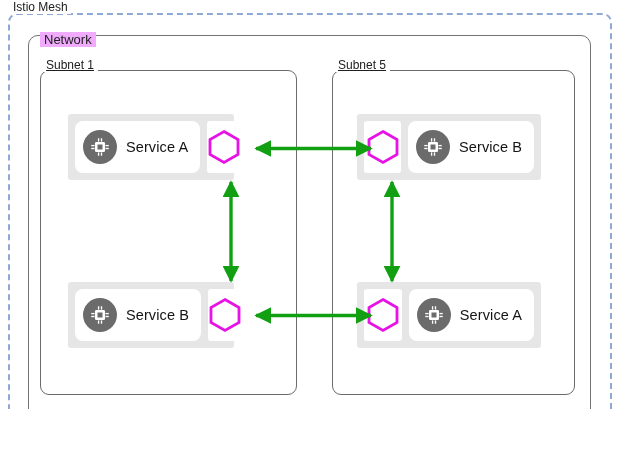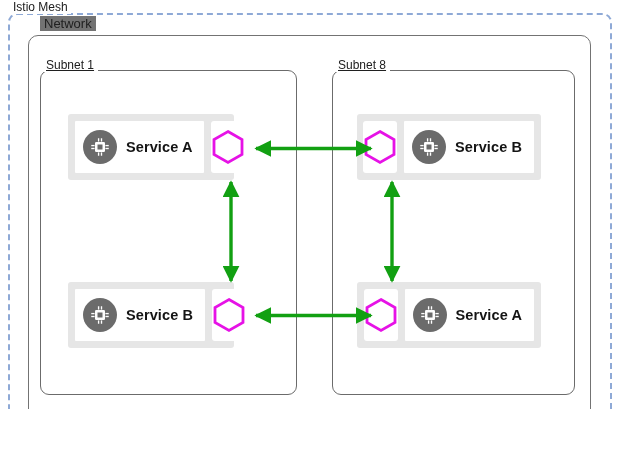--- a/index.html
+++ b/index.html
@@ -51,24 +51,24 @@
     width: 563px;
     height: 401px;
     border: 1.6px solid #737373;
     border-radius: 10px;
     box-sizing: border-box;
     background: transparent;
   }
   .network-label {
     position: absolute;
     left: 40px;
-    top: 16px;
+    top: 32px;
     font-size: 13px;
     color: #202020;
-    background: #737373;
+    background: #f0abfc;
     padding: 0 4px;
     line-height: 15px;
     white-space: nowrap;
     text-align: center;
   }
 
   
   .subnet-box {
     position: absolute;
     border: 1.4px solid #6b6b6b;
@@ -100,29 +100,28 @@
     display: flex;
     align-items: center;
     padding: 7px;
     box-sizing: border-box;
     gap: 7px;
   }
   .svc-group.reversed { flex-direction: row-reverse; }
 
   .svc-card {
     background: #ffffff;
-    border-radius: 1px;
+    border-radius: 8px;
     height: 52px;
     display: flex;
     align-items: center;
     justify-content: flex-start;
     padding: 0 12px 0 8px;
     box-sizing: border-box;
     gap: 9px;
-    font-weight: bold;
   }
   .proxy-card {
     background: #ffffff;
     border-radius: 3px;
     height: 52px;
     width: 52px;
     display: flex;
     align-items: center;
     justify-content: center;
     box-sizing: border-box;
@@ -173,21 +172,21 @@
   <div class="mesh-box"></div>
   <div class="mesh-label">Istio Mesh</div>
 
   <div class="network-box"></div>
   <div class="network-label">Network</div>
 
   <div class="subnet-box" id="subnet-1-box"></div>
   <div class="subnet-label" id="subnet-1-label">Subnet 1</div>
 
   <div class="subnet-box" id="subnet-2-box"></div>
-  <div class="subnet-label" id="subnet-2-label">Subnet 8</div>
+  <div class="subnet-label" id="subnet-2-label">Subnet 5</div>
 
   <div class="svc-group" id="group-s1-top">
     <div class="svc-card">
       <span class="svc-icon">
         <svg width="20" height="20" viewBox="0 0 24 24" aria-hidden="true">
           <g fill="#ffffff">
             <rect x="6" y="6" width="12" height="12" rx="1.5"></rect>
             <rect x="9.5" y="1.5" width="1.6" height="4"></rect>
             <rect x="13" y="1.5" width="1.6" height="4"></rect>
             <rect x="9.5" y="18.5" width="1.6" height="4"></rect>

